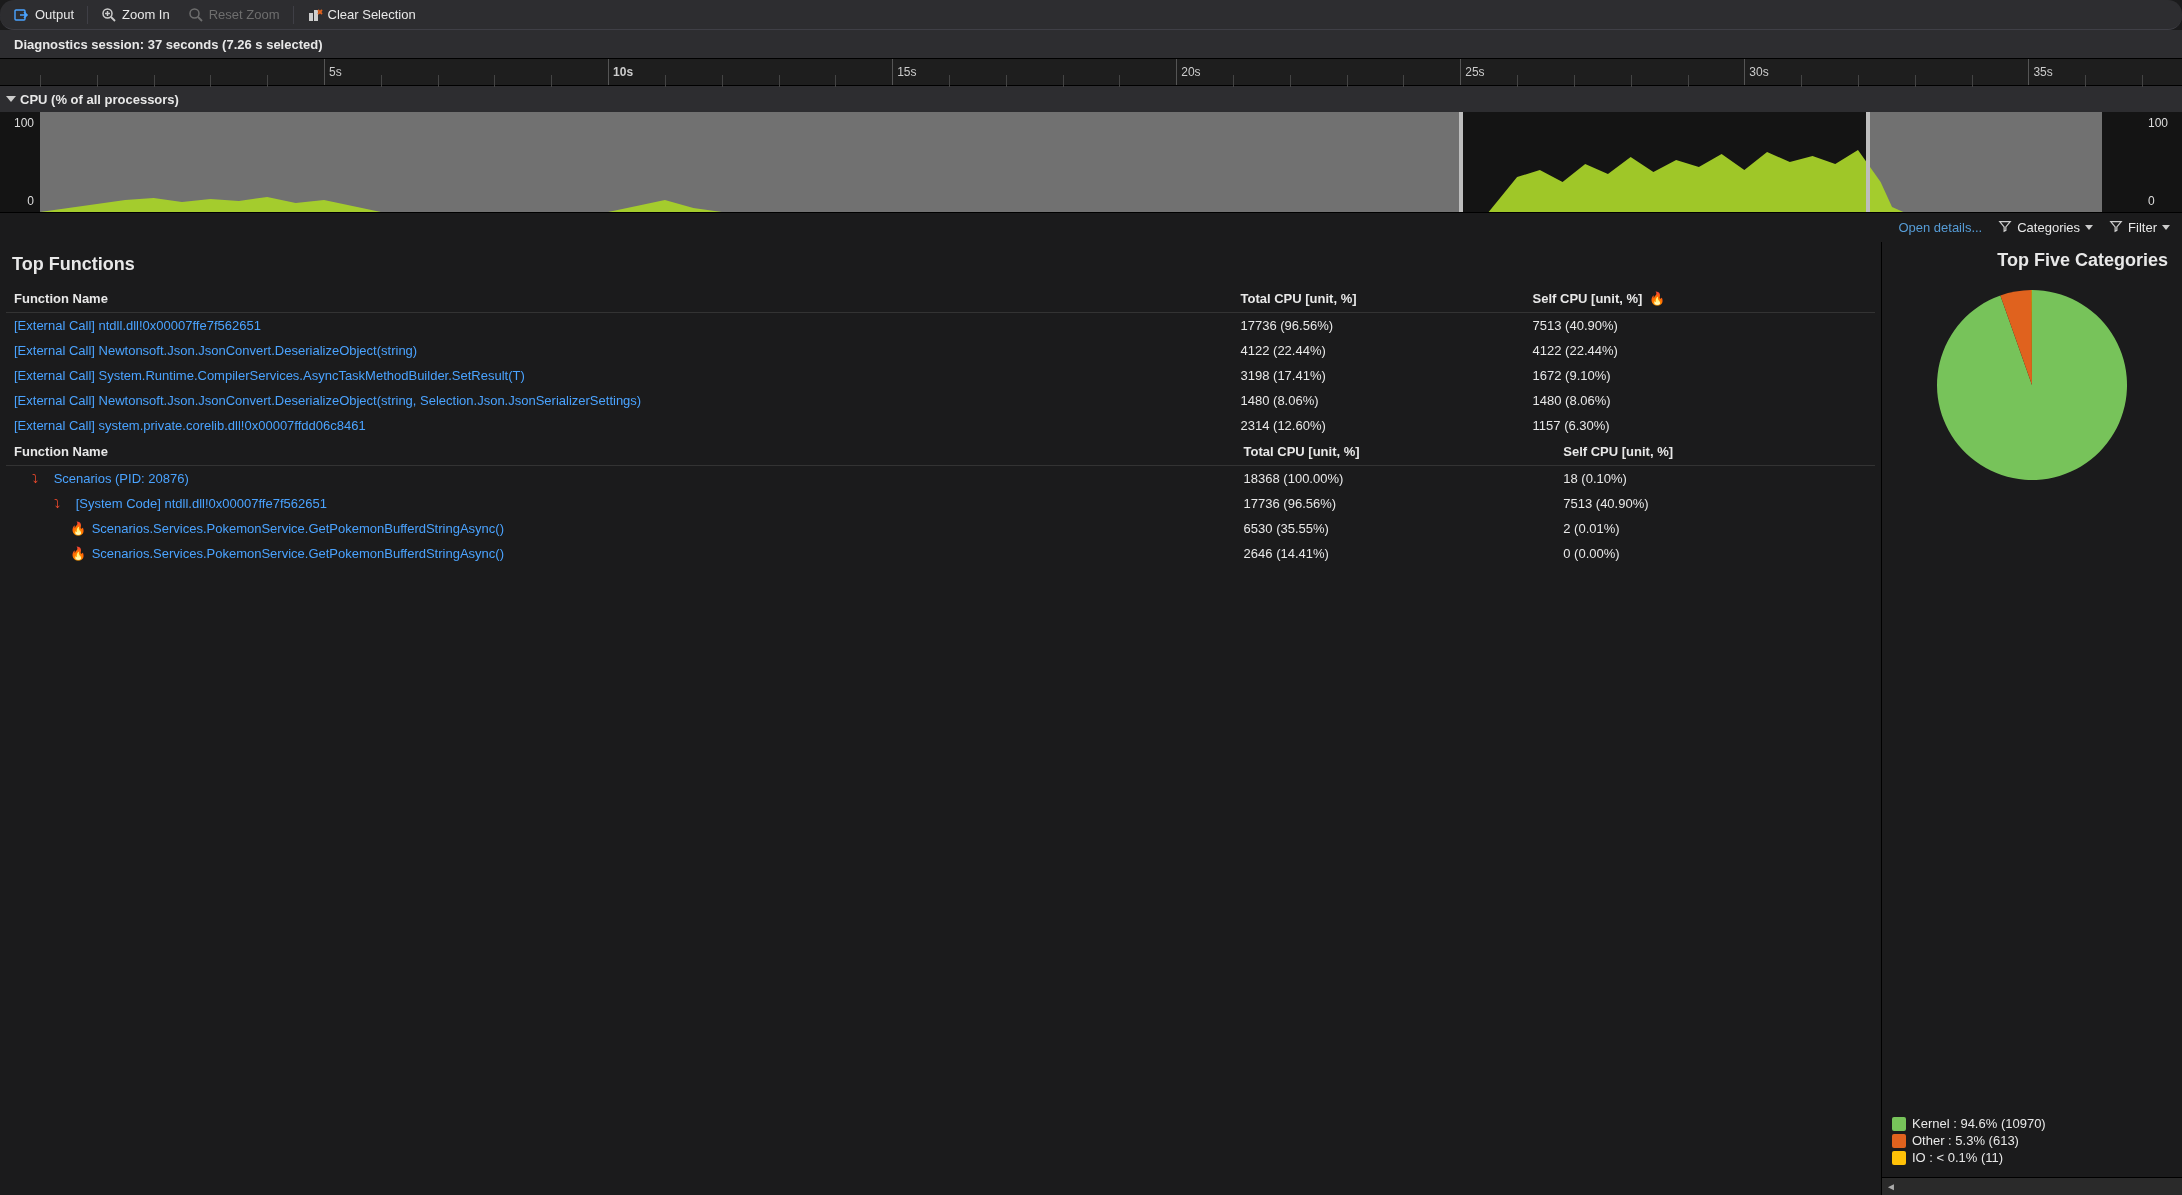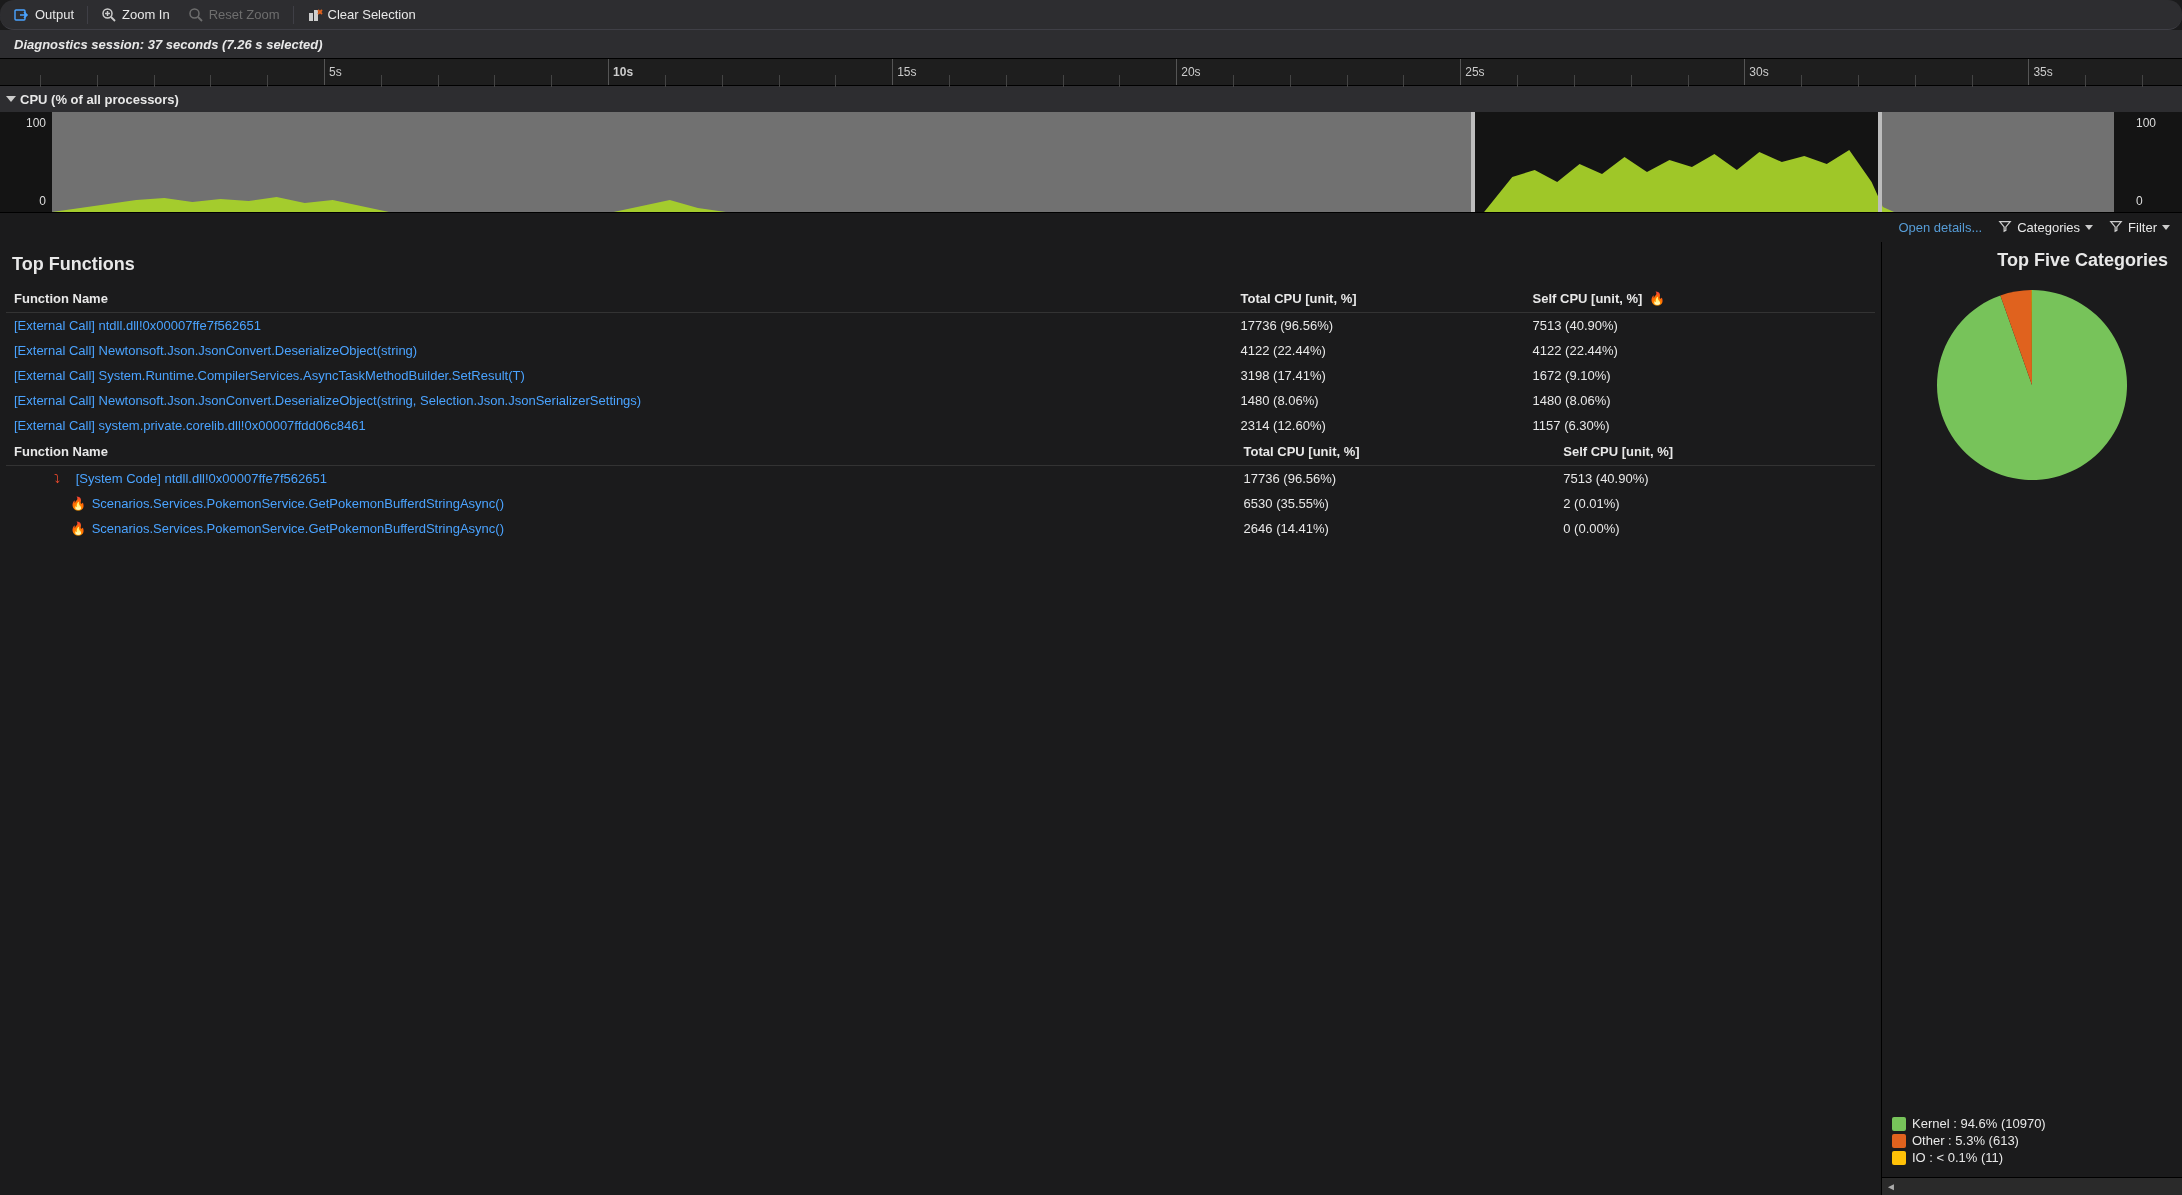--- a/index.html
+++ b/index.html
@@ -23,33 +23,33 @@
 
   
   .toolbar{display:flex;align-items:center;height:30px;background:var(--bg-toolbar);padding:0 6px;border-bottom:1px solid var(--border);gap:2px;border-radius:14px;}
   .tb-btn{display:inline-flex;align-items:center;gap:5px;height:26px;padding:0 8px;border:none;background:transparent;color:var(--fg);font-size:13px;font-family:inherit;cursor:pointer;}
   .tb-btn.disabled{color:#6e6e6e;}
   .tb-sep{width:1px;height:18px;background:var(--border);margin:0 3px;}
   .ico{width:16px;height:16px;display:inline-flex;align-items:center;justify-content:center;}
   .ico svg{width:16px;height:16px;}
 
   
-  .session-line{background:var(--bg-toolbar);height:28px;display:flex;align-items:center;padding:0 14px;font-size:13px;font-weight:600;font-style:italic;}
+  .session-line{background:var(--bg-toolbar);height:28px;display:flex;align-items:center;padding:0 14px;font-size:13px;font-weight:600;}
 
   
   .ruler-wrap{position:relative;height:28px;background:#1e1e1e;border-top:1px solid #000;border-bottom:1px solid #000;}
   .ruler{position:absolute;inset:0;}
   .ruler .major{position:absolute;top:0;height:100%;border-left:1px solid #555;font-size:12px;color:#ccc;padding-left:4px;padding-top:6px;}
   .ruler .minor{position:absolute;top:16px;height:12px;border-left:1px solid #444;}
 
   
   .cpu-header{background:#2d2d30;height:26px;display:flex;align-items:center;padding:0 6px;font-weight:600;font-size:13px;}
   .tri{display:inline-block;width:0;height:0;border-left:5px solid transparent;border-right:5px solid transparent;border-top:6px solid #ccc;margin-right:4px;vertical-align:middle;}
   .chart-row{position:relative;display:flex;height:100px;background:#141414;}
-  .chart-axis{width:52px;display:flex;flex-direction:column;justify-content:space-between;align-items:flex-end;padding:4px 6px;font-size:12px;color:#ddd;}
+  .chart-axis{width:40px;display:flex;flex-direction:column;justify-content:space-between;align-items:flex-end;padding:4px 6px;font-size:12px;color:#ddd;}
   .chart{flex:1;position:relative;}
   .chart .sel-overlay{position:absolute;top:0;bottom:0;background:#717171;opacity:1;}
   .chart svg{position:absolute;inset:0;width:100%;height:100%;}
 
   
   .drop-bar{display:flex;justify-content:flex-end;align-items:center;height:30px;background:#1b1b1c;padding:0 12px;gap:16px;border-top:1px solid #000;}
   .drop-item{display:inline-flex;align-items:center;gap:5px;color:var(--fg);font-size:13px;cursor:pointer;}
   .chev-down{width:0;height:0;border-left:4px solid transparent;border-right:4px solid transparent;border-top:5px solid #ccc;}
   .funnel-icon svg{width:14px;height:14px;}
 
@@ -284,20 +284,25 @@
       <table class="data hp">
         <thead>
           <tr>
             <th class="c-fn">Function Name</th>
             <th class="c-tot">Total CPU [unit, %]</th>
             <th class="c-self">Self CPU [unit, %]</th>
           </tr>
         </thead>
         <tbody id="hp-body">
             <tr>
+              <td class="c-fn"><span class="ind-1"><span class="hp-ico" style="color:#ff4d2e;">⤵</span> <a>Scenarios (PID: 20876)</a></span></td>
+              <td class="c-tot">18368 (100.00%)</td>
+              <td class="c-self">18 (0.10%)</td>
+            </tr>
+            <tr>
               <td class="c-fn"><span class="ind-2"><span class="hp-ico" style="color:#ff4d2e;">⤵</span> <a>[System Code] ntdll.dll!0x00007ffe7f562651</a></span></td>
               <td class="c-tot">17736 (96.56%)</td>
               <td class="c-self">7513 (40.90%)</td>
             </tr>
             <tr>
               <td class="c-fn"><span class="ind-3"><span class="flame">🔥</span> <a>Scenarios.Services.PokemonService.GetPokemonBufferdStringAsync()</a></span></td>
               <td class="c-tot">6530 (35.55%)</td>
               <td class="c-self">2 (0.01%)</td>
             </tr>
             <tr>

